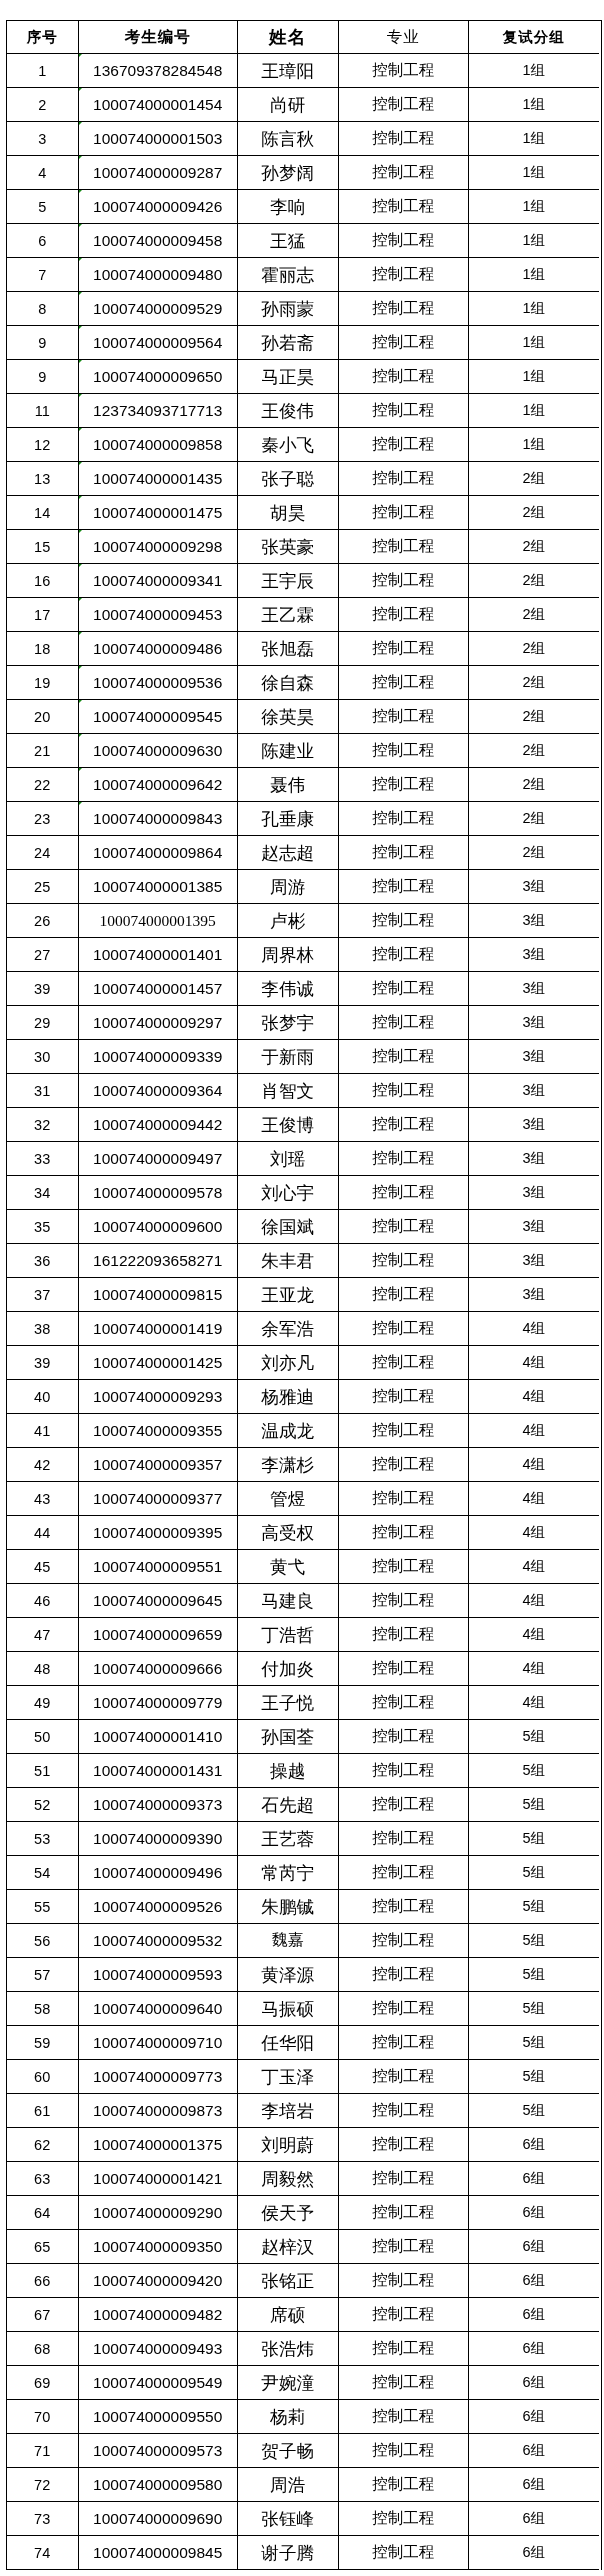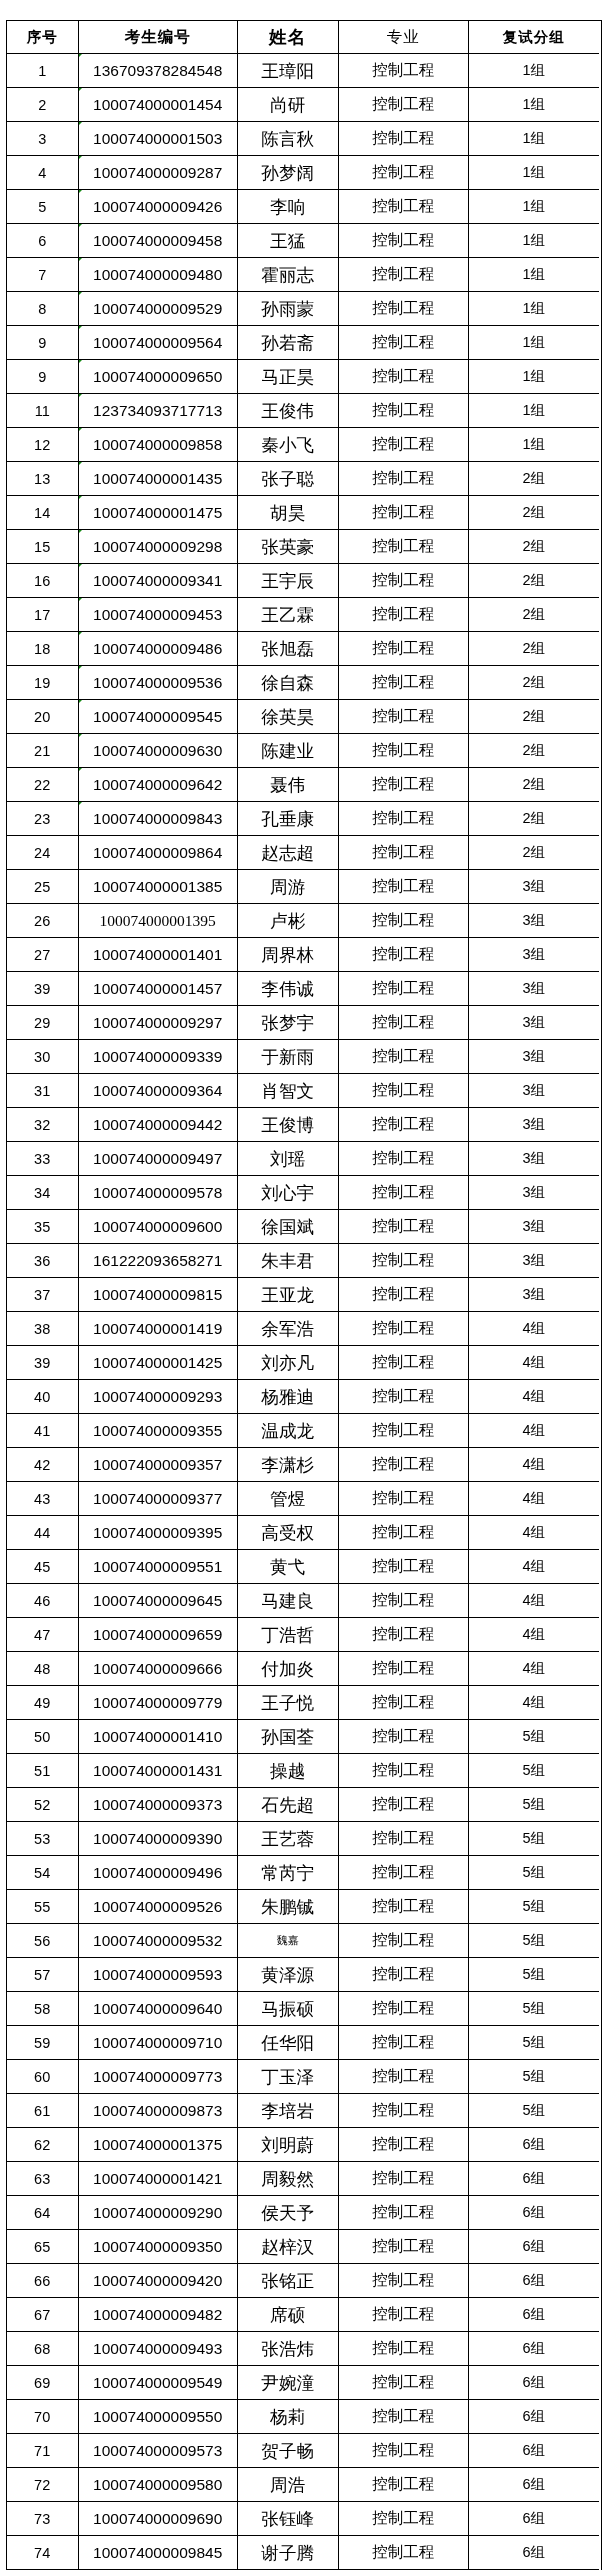--- a/index.html
+++ b/index.html
@@ -40,21 +40,21 @@
   .th{
     font-weight:bold;
     font-size:17.6px;
     letter-spacing:1px;
   }
   .last-col{border-right:none;}
   .c-no{font-size:14.5px;}
   .c-id{font-size:15.5px;}
   .c-id .idtext.serif{font-family:Liberation Serif, serif;}
   .c-name{font-size:17.6px;}
-  .c-name.small{font-size:11px;}
+  .c-name.small{font-size:16px;}
   .c-major{font-size:15.5px;font-weight:400;}
   .c-group{font-size:14.5px;}
   .tri{
     position:absolute;
     top:0;
     left:0;
     width:0;
     height:0;
     border-top:3.6px solid var(--indicator-green,#148a14);
     border-right:3.6px solid transparent;

